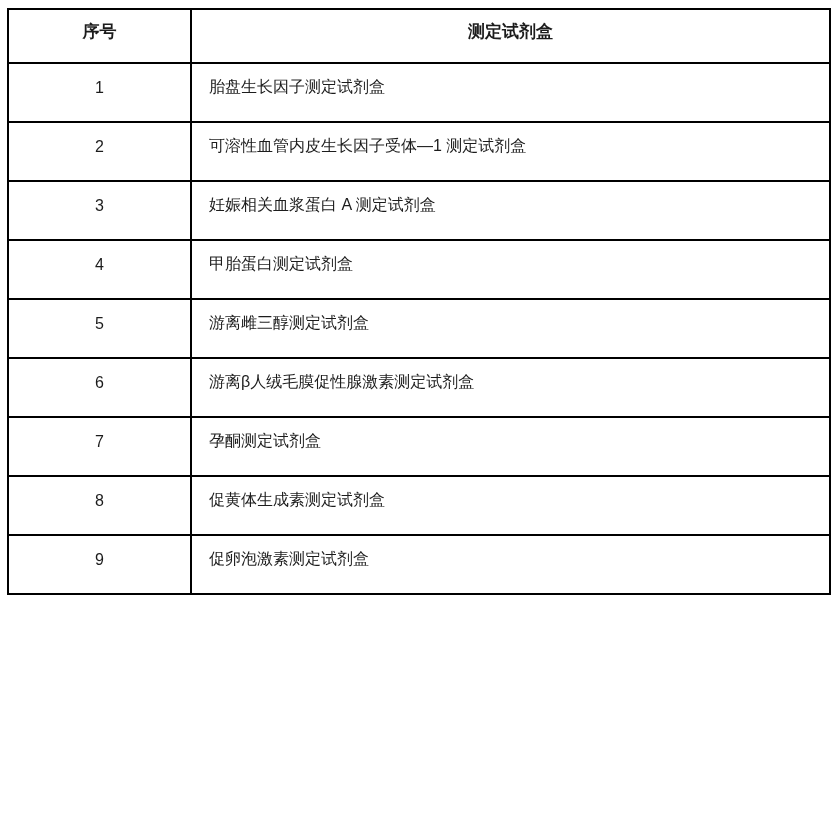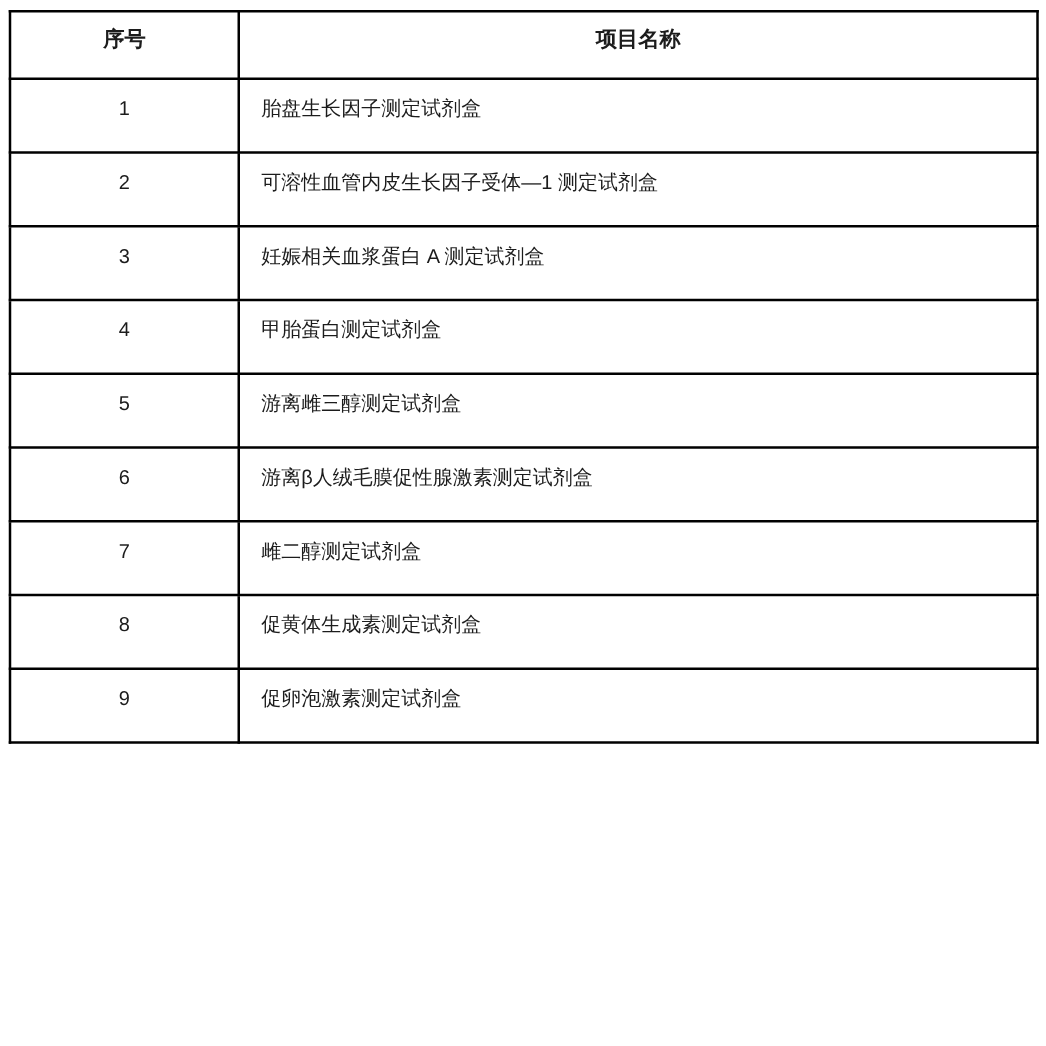--- a/index.html
+++ b/index.html
@@ -53,21 +53,21 @@
   }
 </style>
 </head>
 <body>
 
 <div class="page">
   <table class="doc-table">
     <thead>
       <tr class="header-row">
         <th class="col-serial">序号</th>
-        <th class="col-name">项目名称</th>
+        <th class="col-name">测定试剂盒</th>
       </tr>
     </thead>
     <tbody>
       <tr class="data-row">
         <td class="cell-serial">1</td>
         <td class="cell-name">胎盘生长因子测定试剂盒</td>
       </tr>
       <tr class="data-row">
         <td class="cell-serial">2</td>
         <td class="cell-name">可溶性血管内皮生长因子受体—1 测定试剂盒</td>
@@ -83,21 +83,21 @@
       <tr class="data-row">
         <td class="cell-serial">5</td>
         <td class="cell-name">游离雌三醇测定试剂盒</td>
       </tr>
       <tr class="data-row">
         <td class="cell-serial">6</td>
         <td class="cell-name">游离β人绒毛膜促性腺激素测定试剂盒</td>
       </tr>
       <tr class="data-row">
         <td class="cell-serial">7</td>
-        <td class="cell-name">雌二醇测定试剂盒</td>
+        <td class="cell-name">孕酮测定试剂盒</td>
       </tr>
       <tr class="data-row">
         <td class="cell-serial">8</td>
         <td class="cell-name">促黄体生成素测定试剂盒</td>
       </tr>
       <tr class="data-row">
         <td class="cell-serial">9</td>
         <td class="cell-name">促卵泡激素测定试剂盒</td>
       </tr>
     </tbody>

